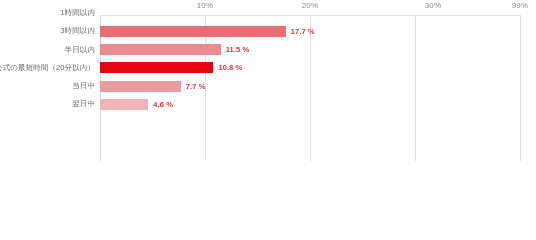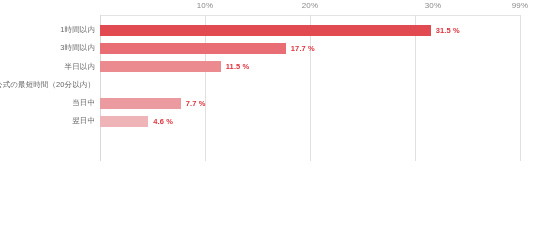--- a/index.html
+++ b/index.html
@@ -47,21 +47,21 @@
   #baseline{
     position:absolute;
     left:100px;top:15px;
     width:1px;height:146px;
     background:#d8d8d8;
   }
 
   
   #rows{
     position:absolute;
-    left:0;top:21px;
+    left:0;top:4px;
     width:536px;height:146px;
   }
   .row{
     position:relative;
     height:18.25px;
     width:100%;
   }
   .row-label{
     position:absolute;
     right:441px;           
@@ -107,41 +107,41 @@
     </div>
   <div id="axis-top-line"></div>
   <div id="baseline"></div>
   <div class="gridline" style="left: 205px;"></div>
     <div class="gridline" style="left: 310px;"></div>
     <div class="gridline" style="left: 415px;"></div>
     <div class="gridline" style="left: 520px;"></div>
     <div id="rows">
       <div class="row">
         <div class="row-label">1時間以内</div>
-        <div class="bar-wrap">
-          <div class="bar" style="width: 330.75px; background: rgb(226, 74, 82);"></div>
-          <div class="bar-value">31.5 %</div>
-        </div>
       </div>
       <div class="row">
         <div class="row-label">3時間以内</div>
         <div class="bar-wrap">
           <div class="bar" style="width: 185.85px; background: rgb(233, 109, 116);"></div>
           <div class="bar-value">17.7 %</div>
         </div>
       </div>
       <div class="row">
         <div class="row-label">半日以内</div>
         <div class="bar-wrap">
           <div class="bar" style="width: 120.75px; background: rgb(235, 139, 144);"></div>
           <div class="bar-value">11.5 %</div>
         </div>
       </div>
       <div class="row">
         <div class="row-label">公式の最短時間（20分以内）</div>
+        <div class="bar-wrap">
+          <div class="bar" style="width: 113.4px; background: rgb(227, 6, 19);"></div>
+          <div class="bar-value">10.8 %</div>
+        </div>
       </div>
       <div class="row">
         <div class="row-label">当日中</div>
         <div class="bar-wrap">
           <div class="bar" style="width: 80.85px; background: rgb(235, 155, 160);"></div>
           <div class="bar-value">7.7 %</div>
         </div>
       </div>
       <div class="row">
         <div class="row-label">翌日中</div>

